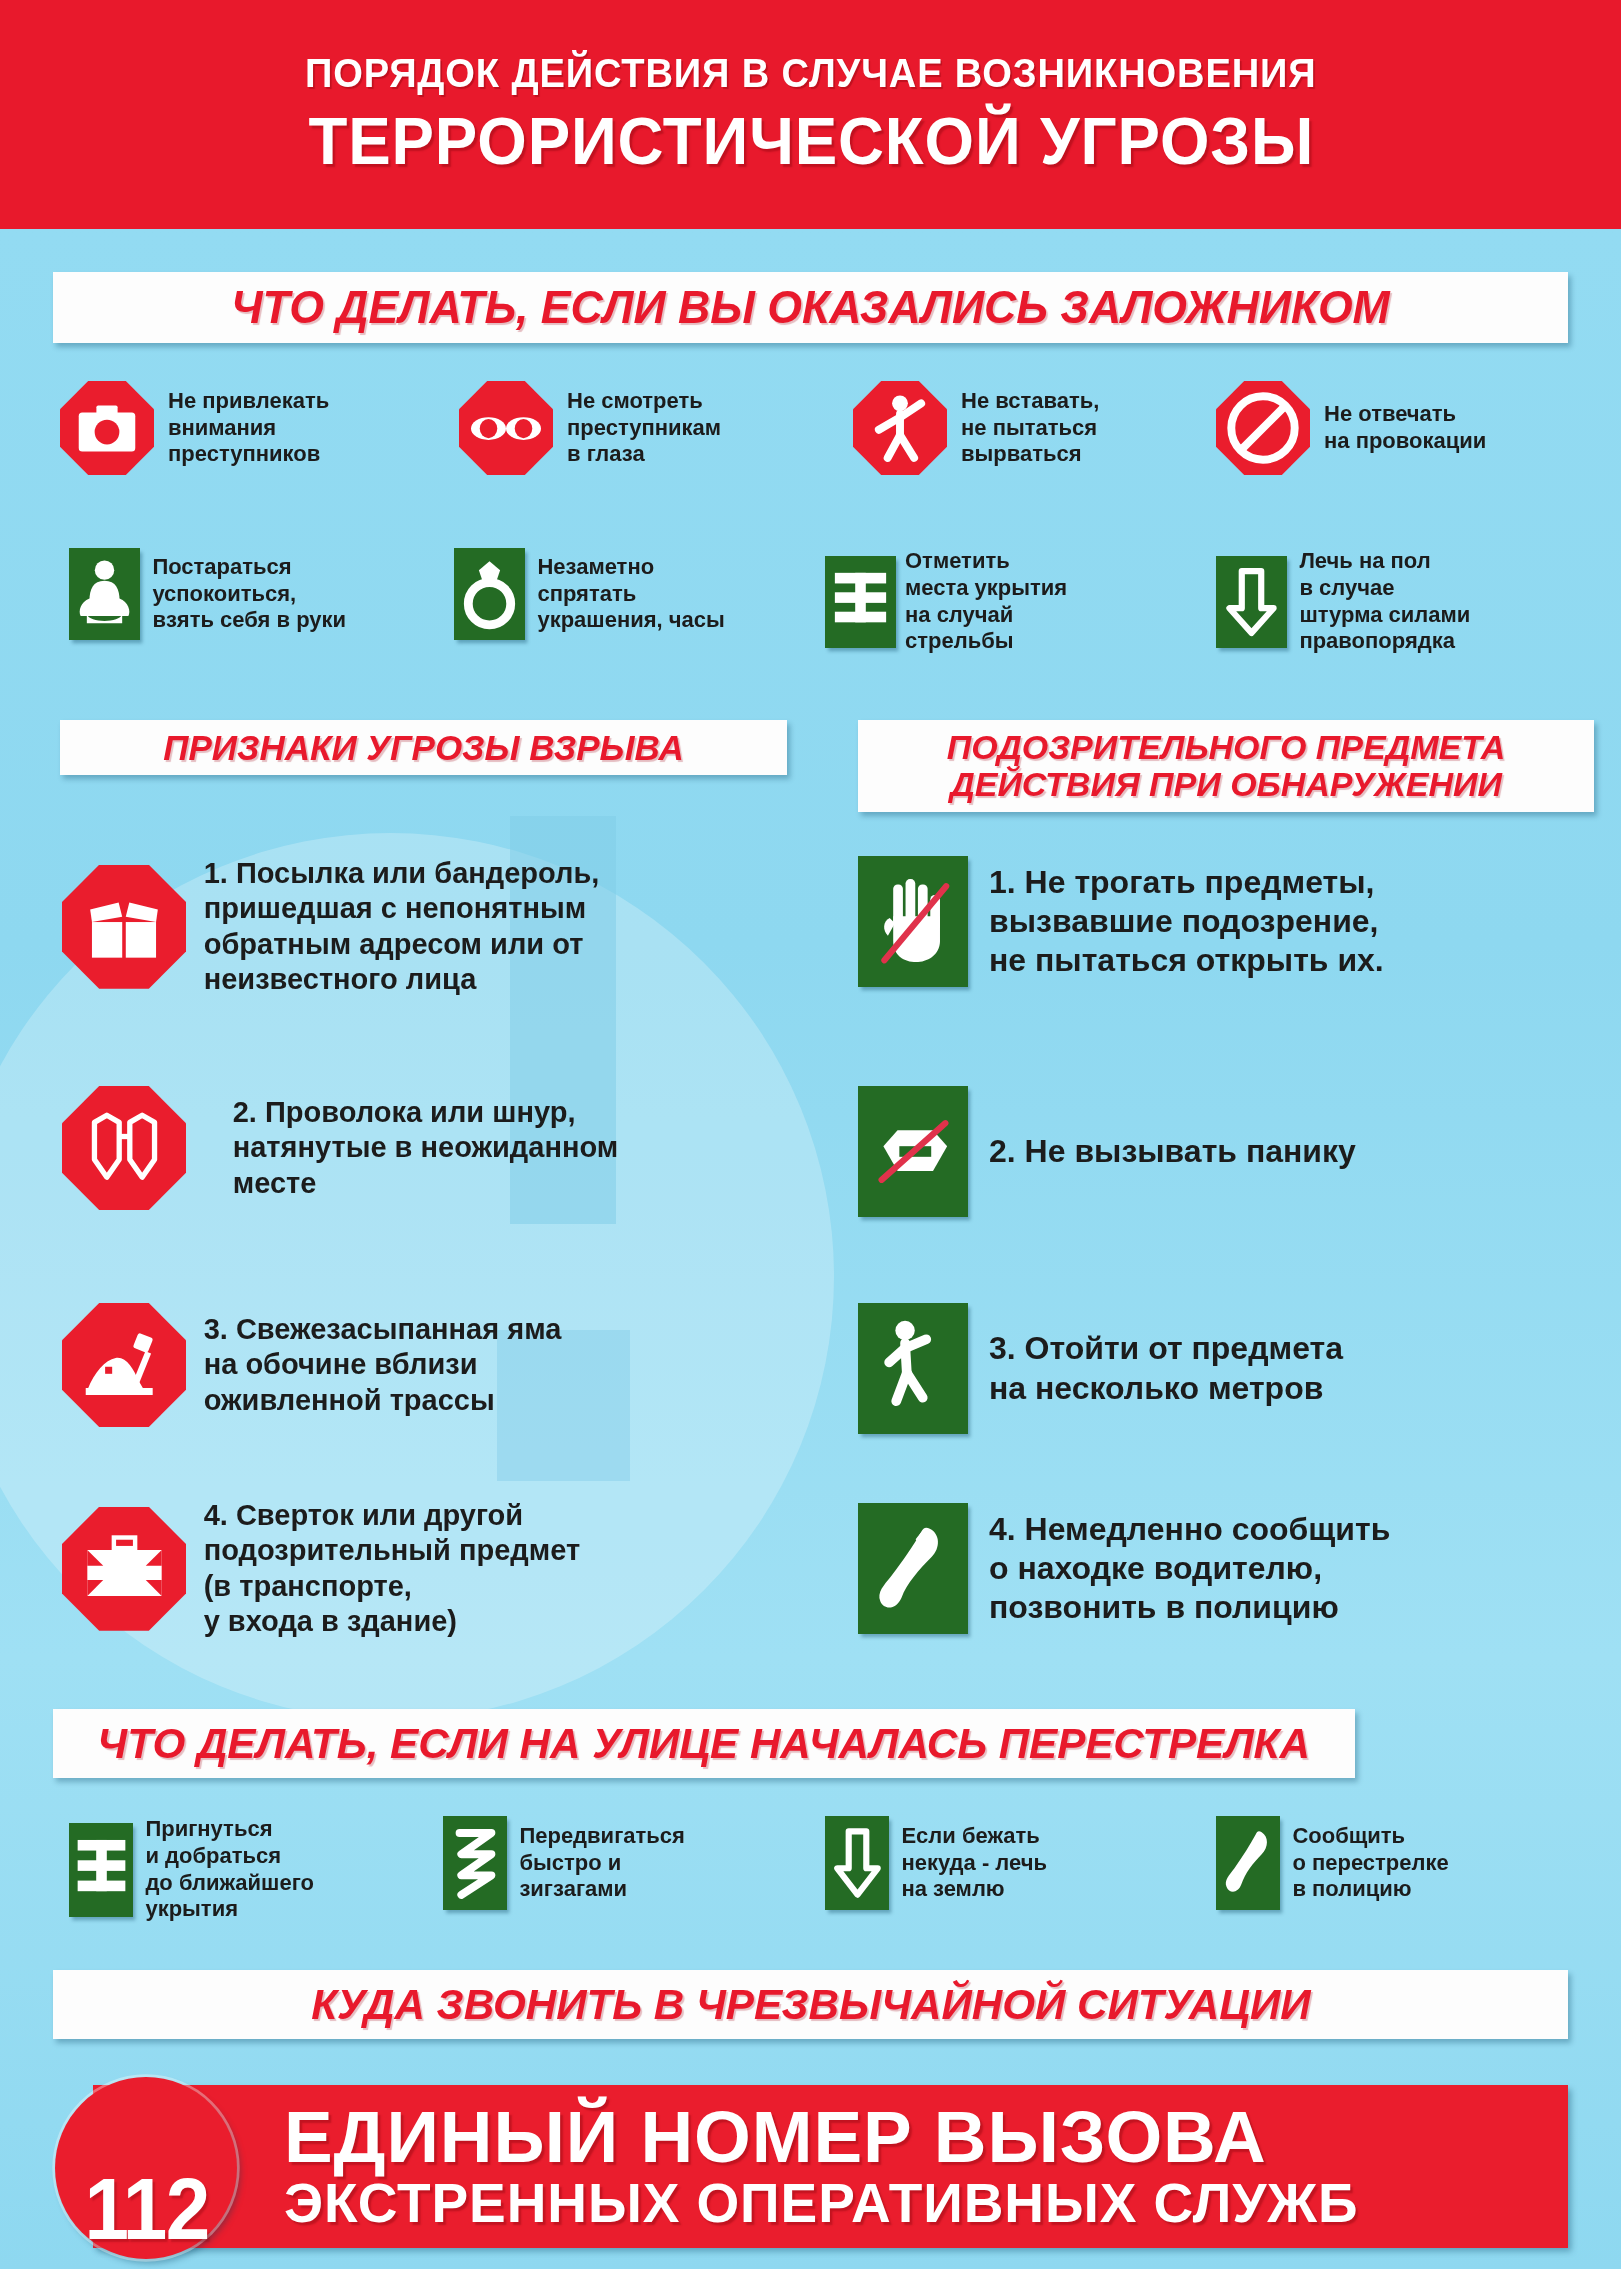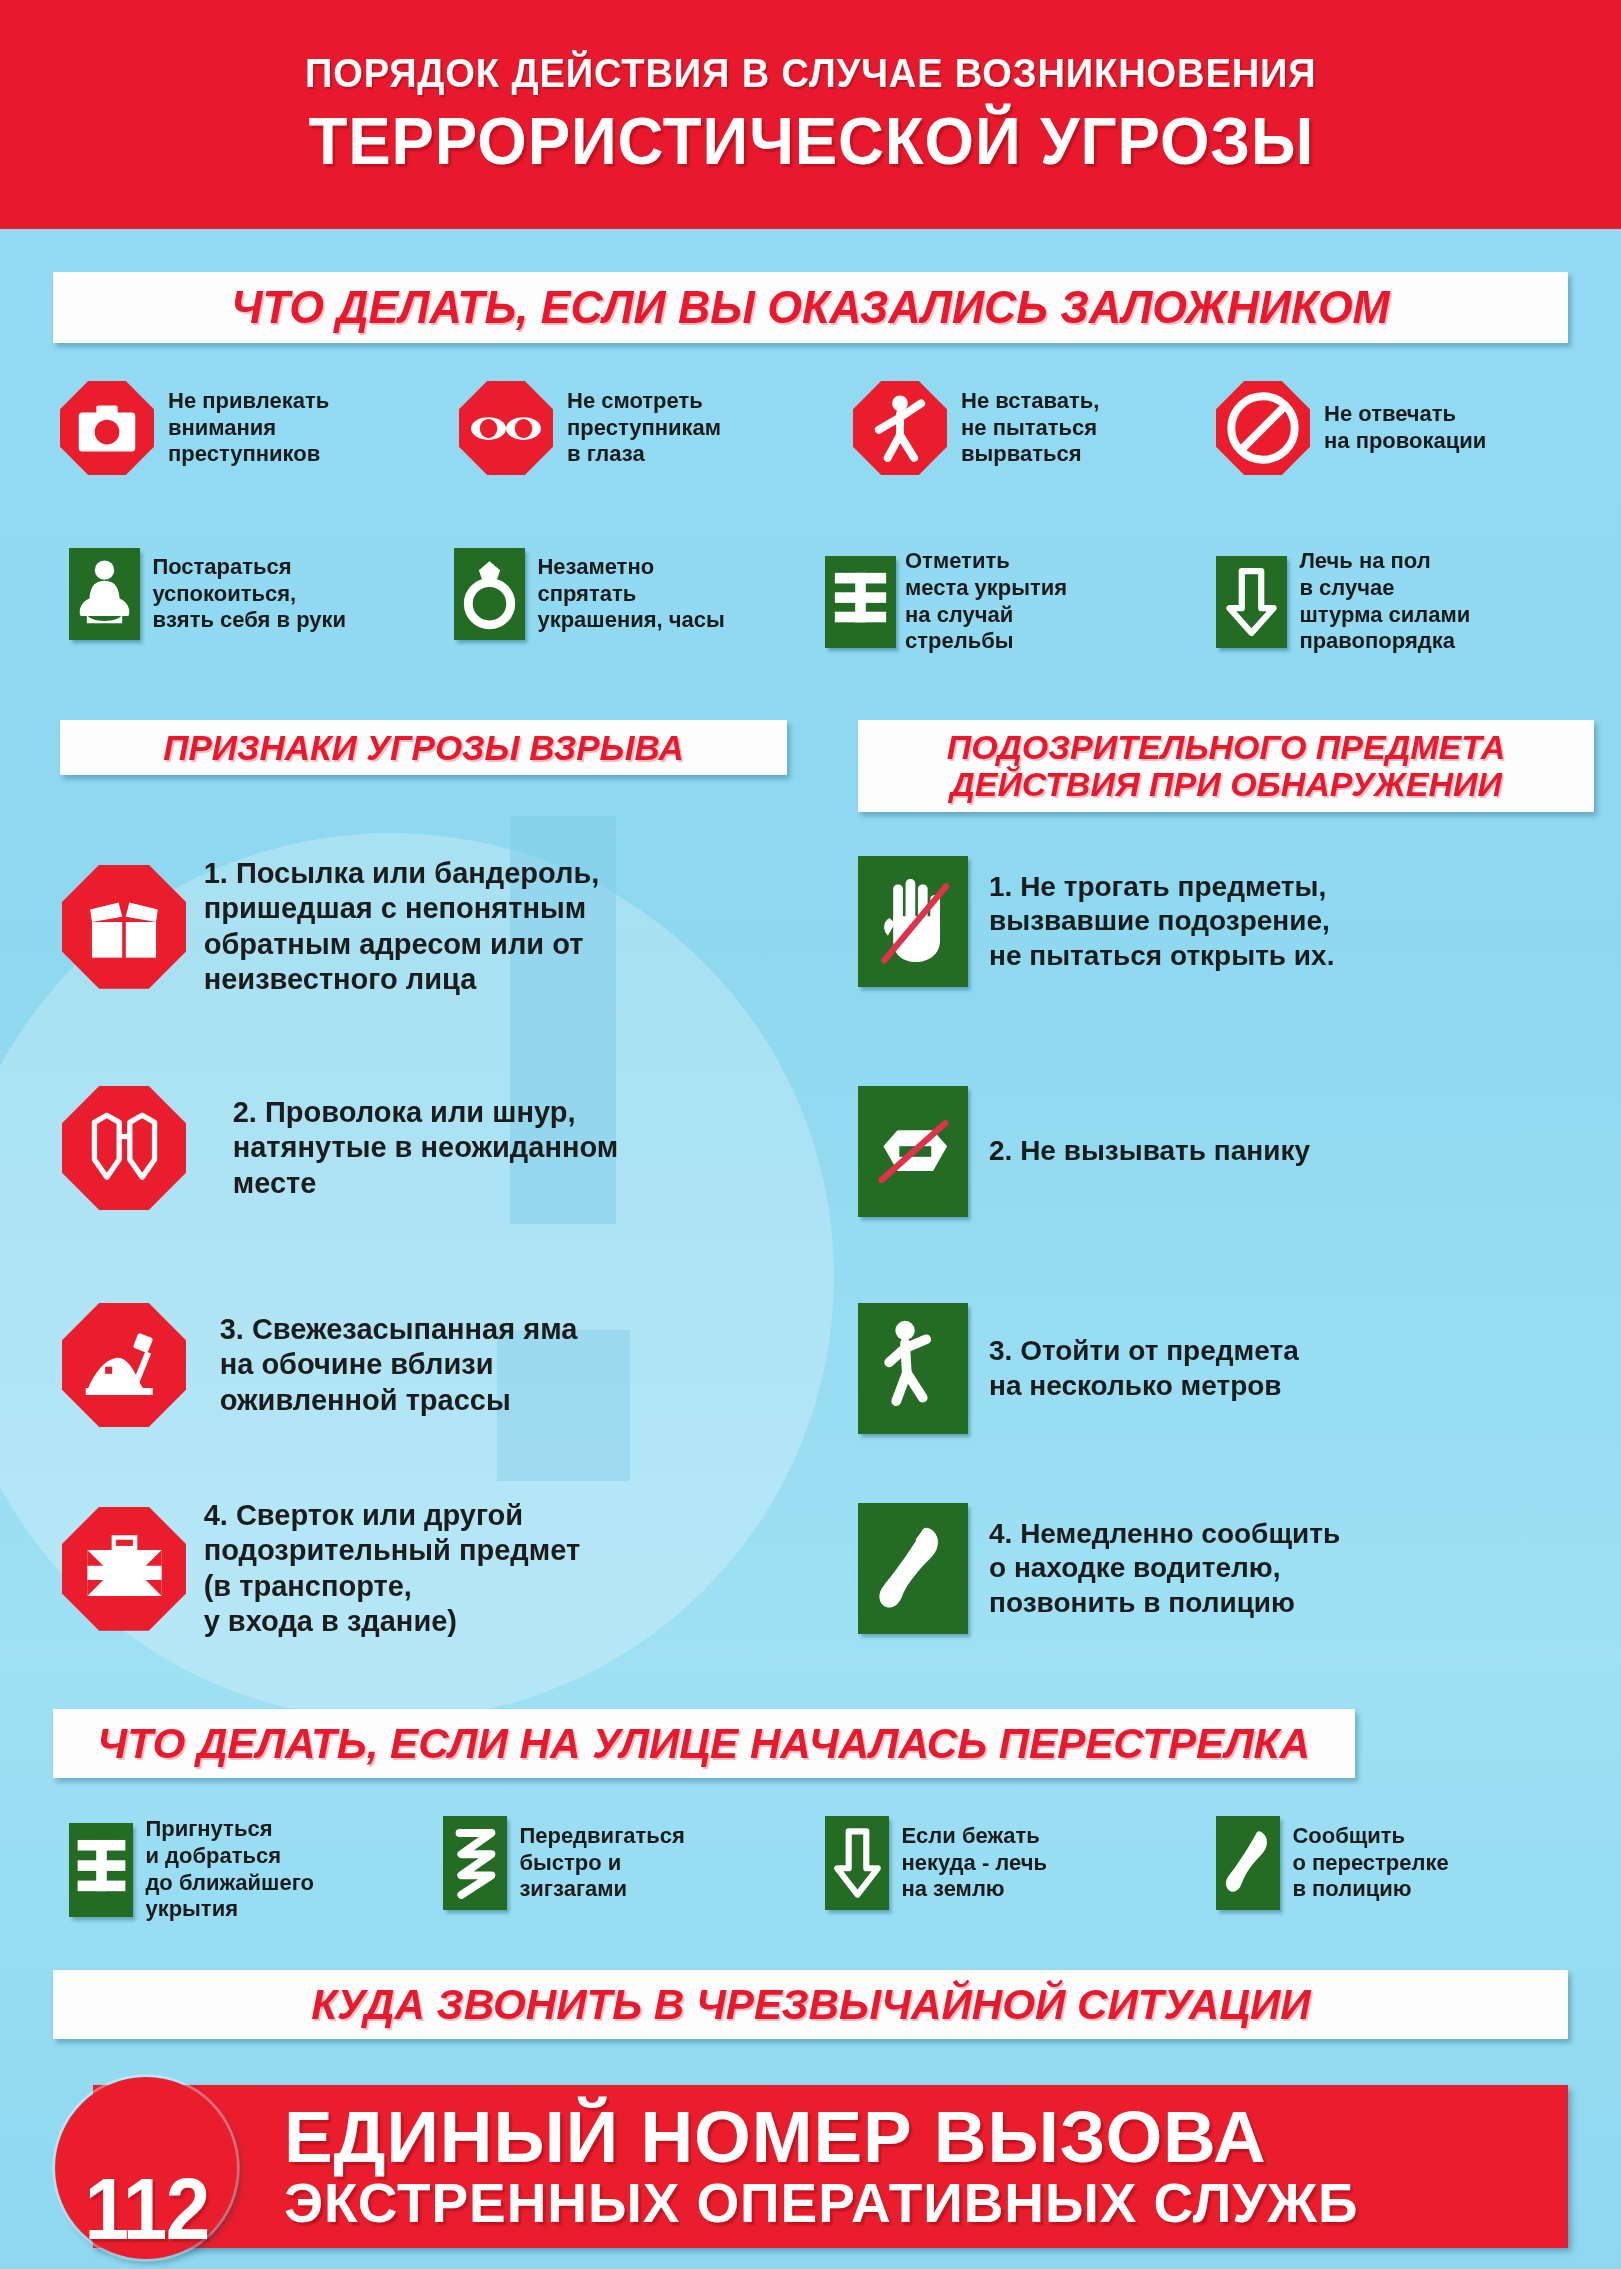--- a/index.html
+++ b/index.html
@@ -107,21 +107,21 @@
   .row1 .caption{ font-size:22px; }
   .row1 .oct{ width:94px; height:94px; }
 
   
   .row2 .caption{ font-size:22px; }
   .row2 .grn{ width:71px; height:92px; }
 
   
   .midleft .caption{ font-size:29px; }
   .midleft .oct{ width:124px; height:124px; }
-  .midright .caption{ font-size:28px; }
+  .midright .caption{ font-size:32px; }
   .midright .grn{ width:110px; height:131px; }
 
   
   .row4 .caption{ font-size:22px; }
   .row4 .grn{ width:64px; height:94px; }
 
   
   .call-block{
     position:absolute; left:93px; top:2085px; width:1475px; height:163px;
     background:#ea1d2d; z-index:4;
@@ -308,21 +308,21 @@
         <path d="M56 14 L70 6 L84 14 L84 56 L70 76 L56 56 Z"></path>
         <path d="M44 30 L56 30"></path>
       </g>
     </svg>
   </div>
   <div class="caption" style="margin-left:17.7px;">2. Проволока или шнур,
 натянутые в неожиданном
 месте</div>
 </div>
 
-<div class="item midleft" style="left:62px; top:1303px; width:736px;gap:16px;">
+<div class="item midleft" style="left:62px; top:1303px; width:736px;">
   <div class="oct">
     <svg width="85" height="74" viewBox="0 0 96 84">
       <rect x="60" y="8" width="18" height="18" rx="3" fill="#fff" transform="rotate(22 69 17)"></rect>
       <rect x="64" y="26" width="7" height="40" fill="#fff" transform="rotate(22 67 46)"></rect>
       <path d="M6 70 C14 50 26 36 38 34 C50 32 58 46 64 60 L70 70 Z" fill="#fff"></path>
       <path d="M4 68 L80 68 L80 76 L4 76 Z" fill="#fff"></path>
       <path d="M26 44 L34 44 L34 52 L26 52 Z" fill="#ea1d2d"></path>
     </svg>
   </div>
   <div class="caption" style="margin-left:17.7px;">3. Свежезасыпанная яма

